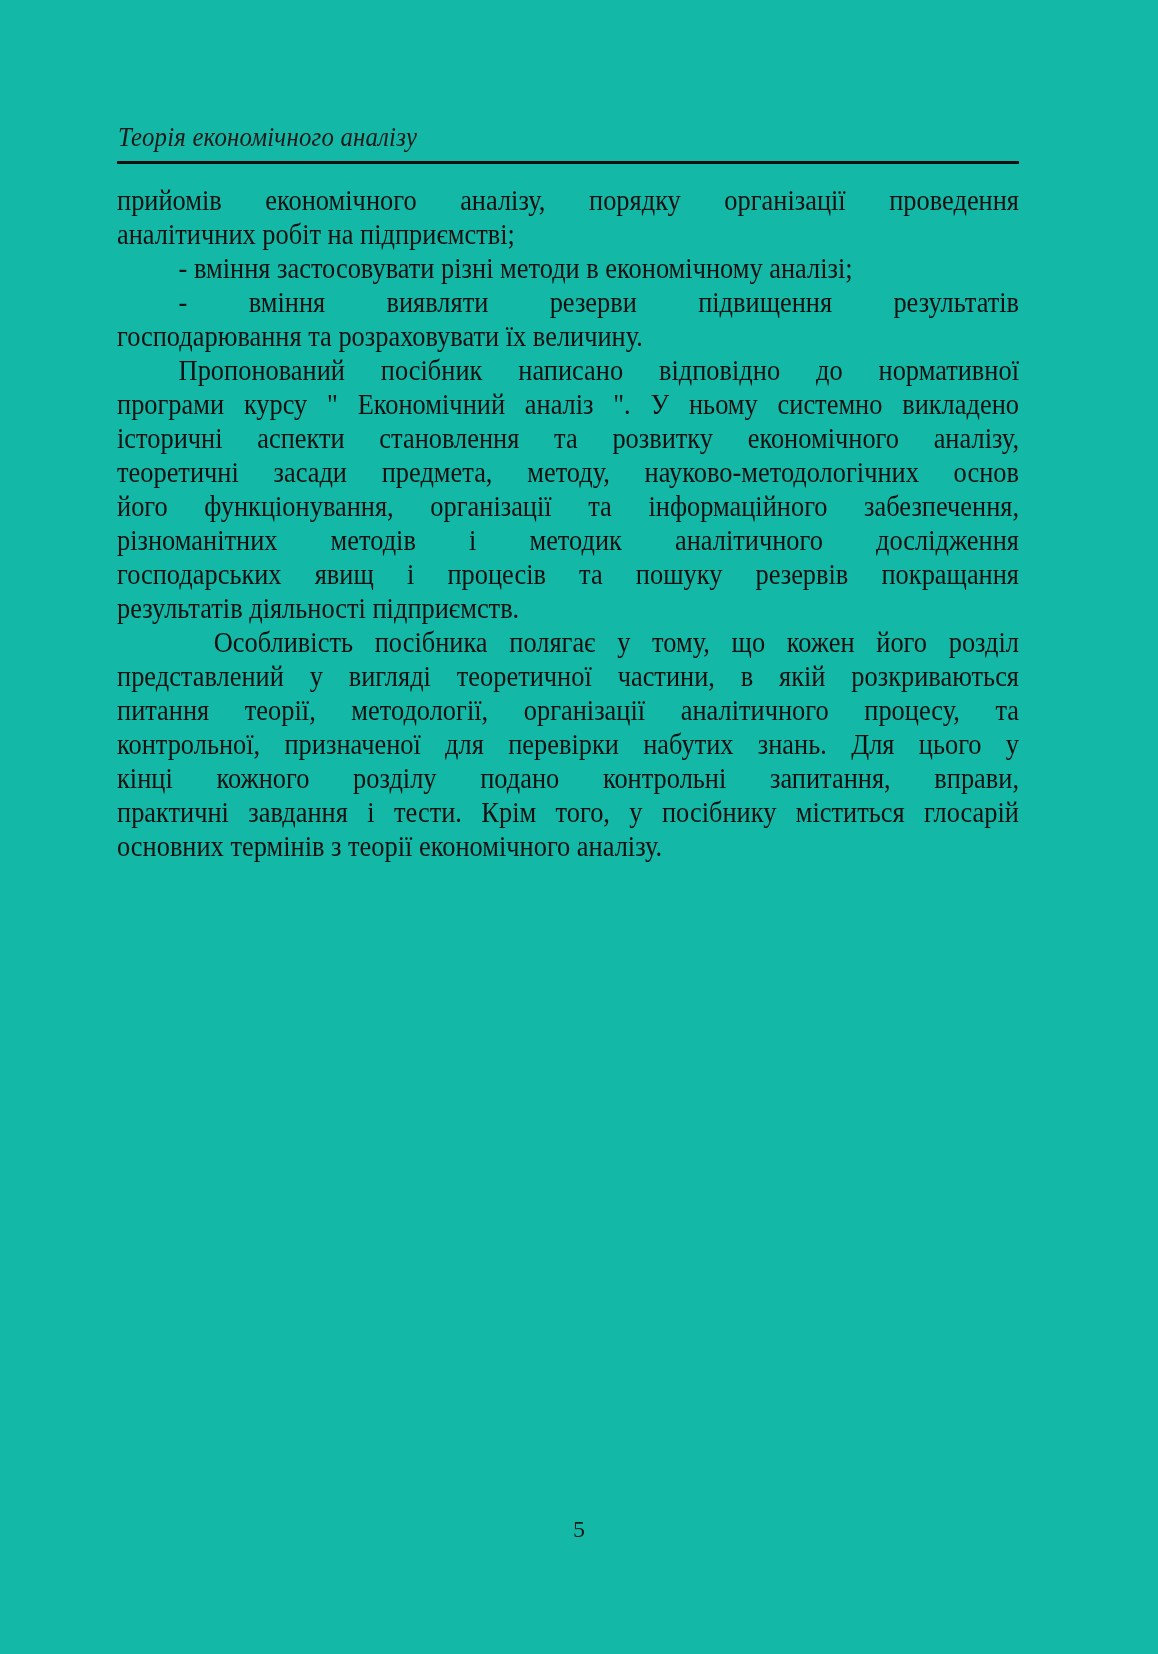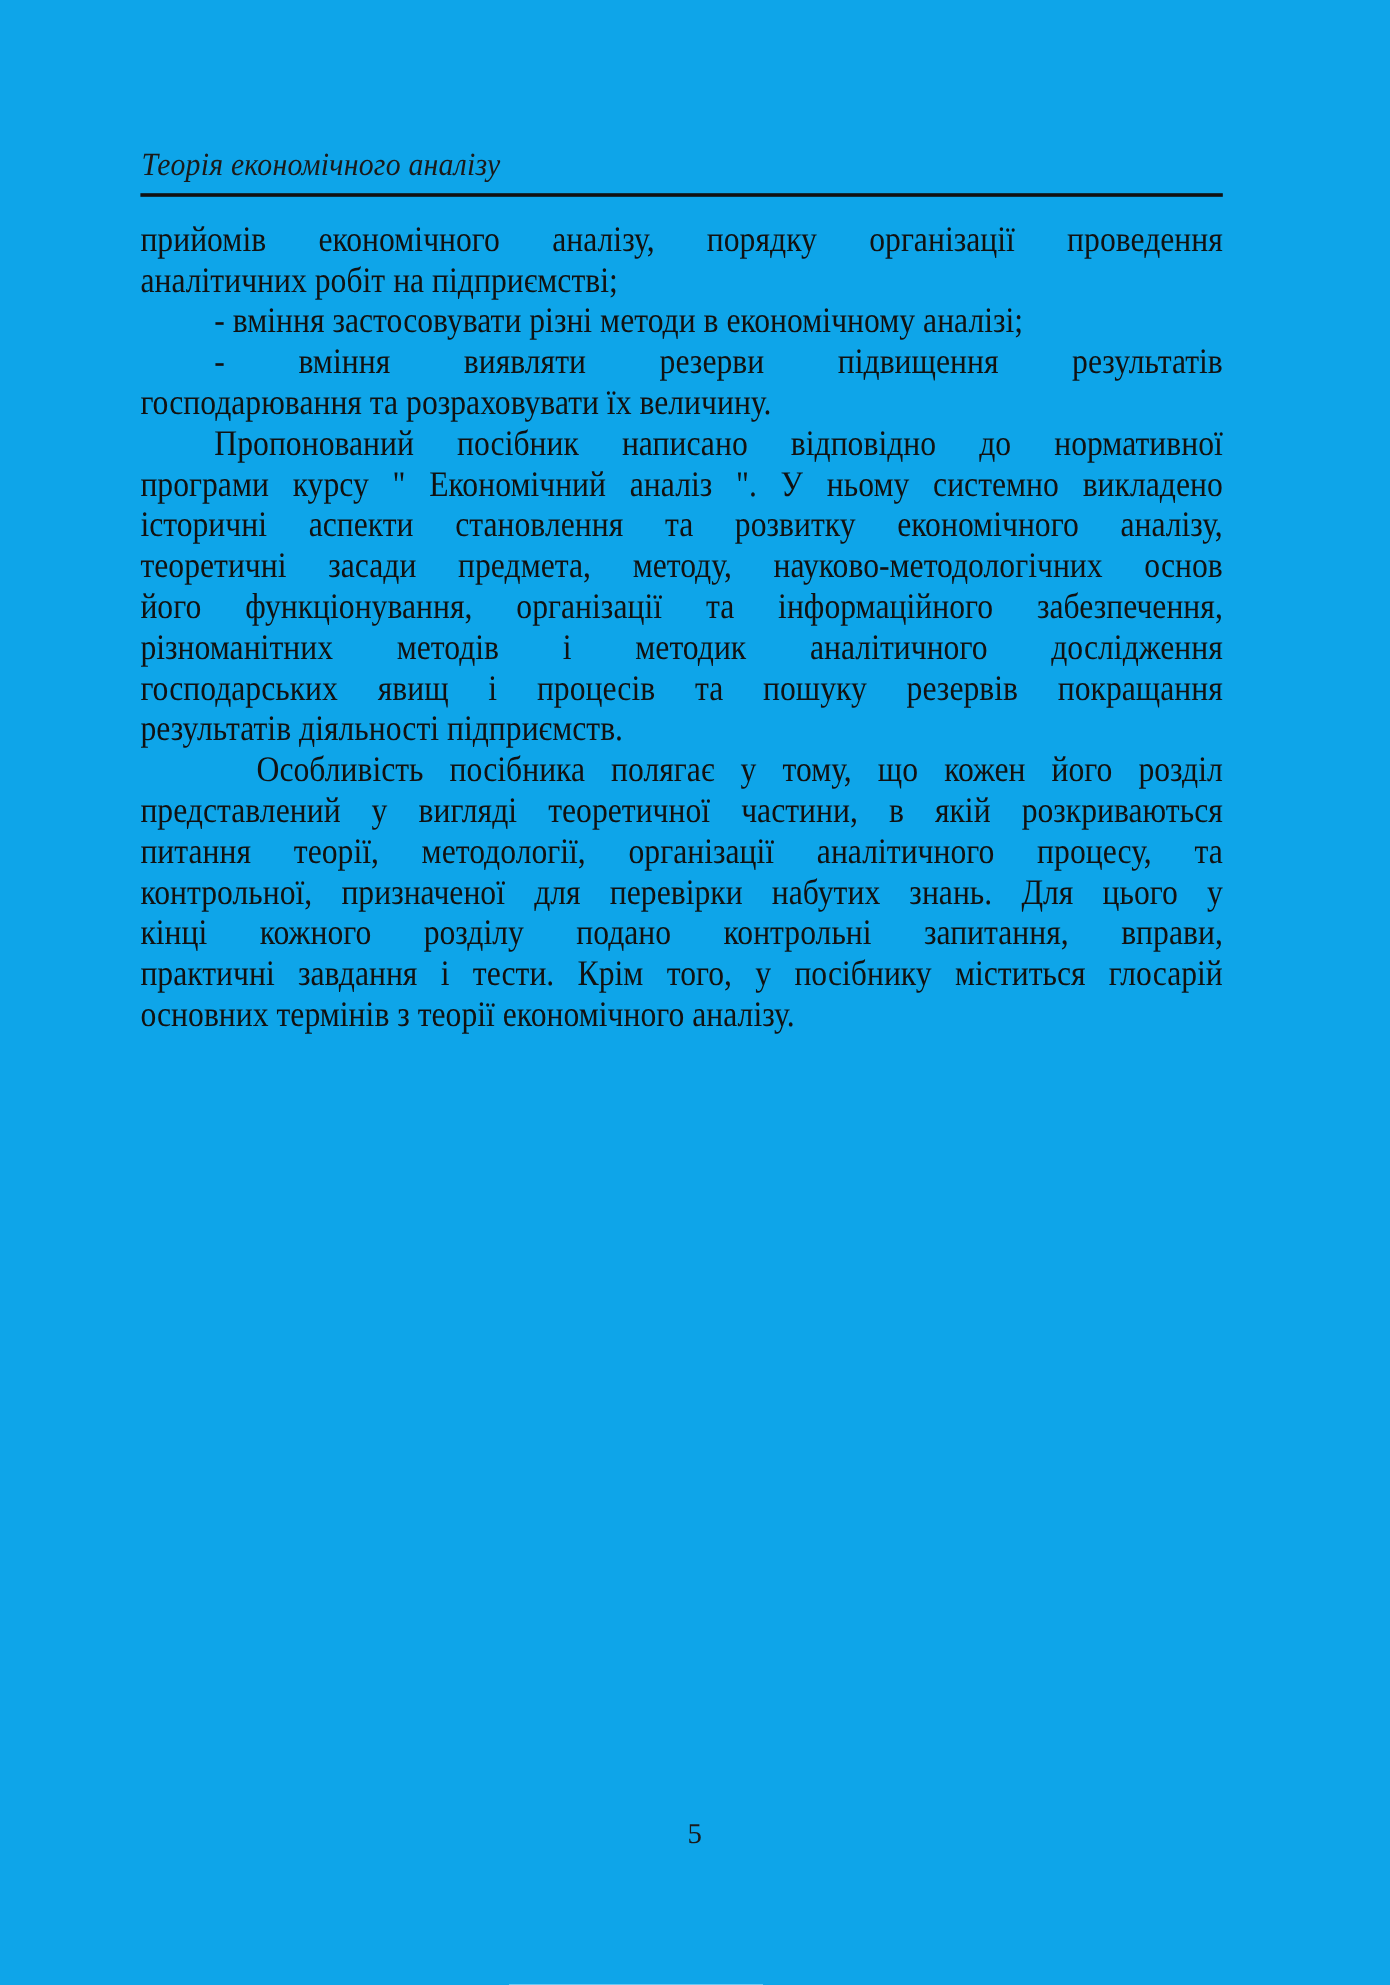--- a/index.html
+++ b/index.html
@@ -12,21 +12,21 @@
       height: 1654px;
       position: relative;
       overflow: hidden;
       font-family: "Liberation Serif", "DejaVu Serif", serif;
       color: #111111;
     }
     .page {
       position: absolute;
       left: 0; top: 0;
       width: 1158px; height: 1654px;
-      background: #0ea5e9;
+      background: #14b8a6;
     }
     .running-header {
       position: absolute;
       left: 118px;
       top: 122px;
       font-style: italic;
       font-size: 27px;
       letter-spacing: 0.2px;
       color: #1a1a1a;
       transform: scaleX(0.92);

